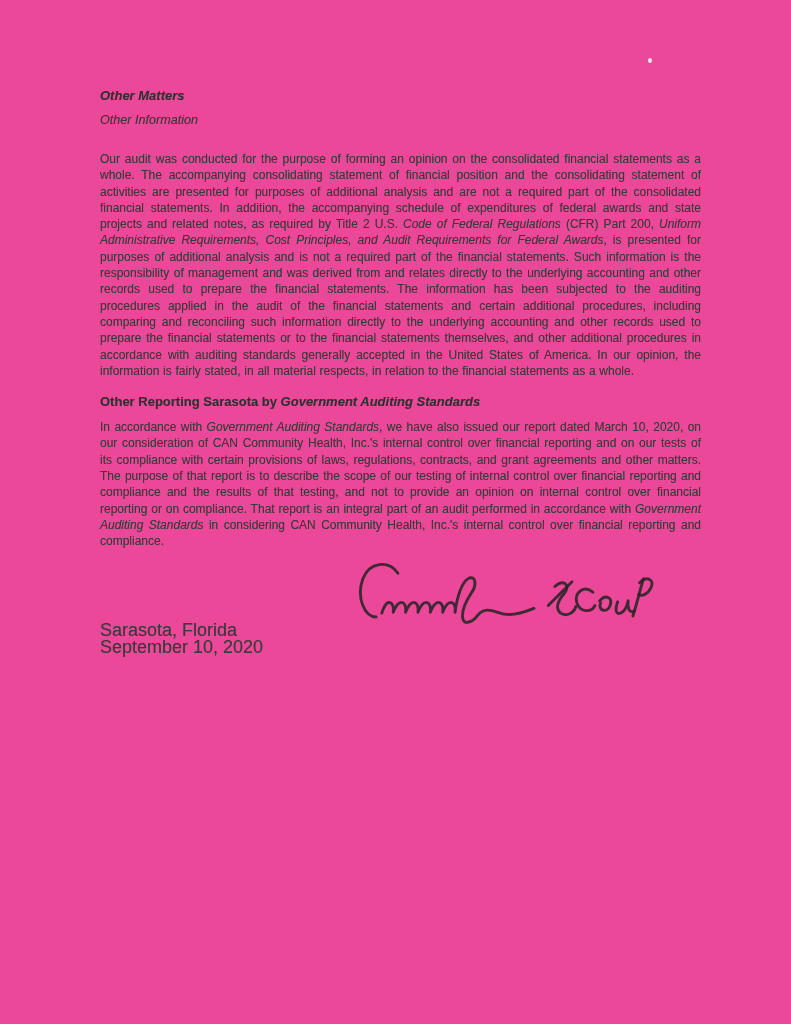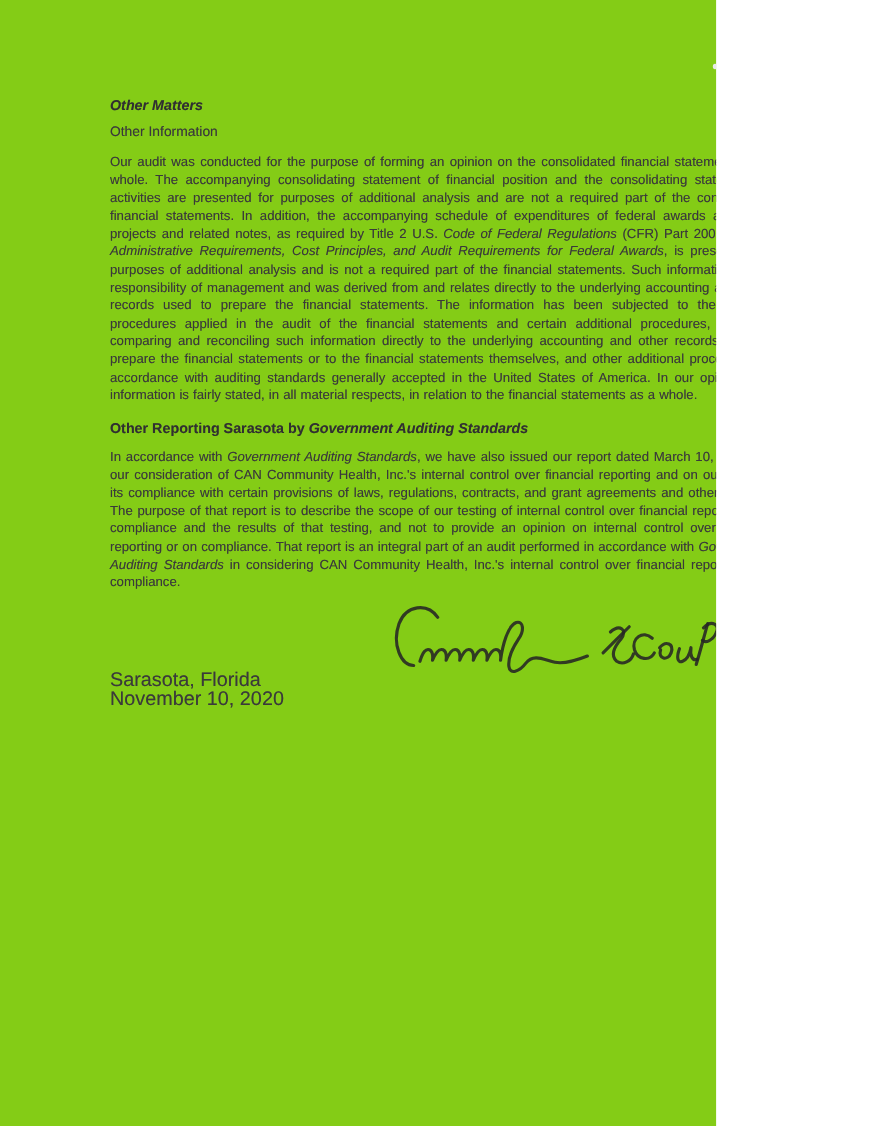--- a/index.html
+++ b/index.html
@@ -2,46 +2,47 @@
 <html><head>
 <meta charset="utf-8">
 <style>
   html, body {
     margin: 0;
     padding: 0;
     background: #ffffff;
   }
   .page {
     position: relative;
-    width: 651px;
+    width: 791px;
     height: 1024px;
-    background: #84cc16;
+    background: #ec4899;
     font-family: "Liberation Sans", sans-serif;
     color: #3a3a3a;
     overflow: hidden;
     text-shadow: 0 0 0.5px rgba(70,70,70,0.55);
   }
   .content {
     position: absolute;
     left: 100px;
     top: 88px;
     width: 601px;
   }
   .h-bold-italic {
     font-size: 13px;
     font-weight: bold;
     font-style: italic;
     color: #303030;
     margin: 0 0 10px 0;
   }
   .h-italic {
     font-size: 12.6px;
+    font-style: italic;
     font-weight: normal;
     color: #3a3a3a;
-    margin: 0 0 12px 0;
+    margin: 0 0 24px 0;
   }
   .h-bold {
     font-size: 13px;
     font-weight: bold;
     color: #303030;
     margin: 15px 0 10px 0;
   }
   .para {
     font-size: 12px;
     line-height: 16.3px;
@@ -131,17 +132,17 @@
 
         <path class="sig-stroke" d="M279 46 C276 54 277 60 282 58 C287 56 289 50 290 45 C289 52 291 58 296 56"></path>
 
         <path class="sig-stroke" d="M302 26 C310 18 318 23 314 31 C311 38 304 41 301 38"></path>
         <path class="sig-stroke" d="M306 22 C302 36 299 48 295 61"></path>
       </svg>
     </div>
 
     <div class="closing">
       <div>Sarasota, Florida</div>
-      <div>November 10, 2020</div>
+      <div>September 10, 2020</div>
     </div>
 
   </div>
 </div>
 
 </body></html>

